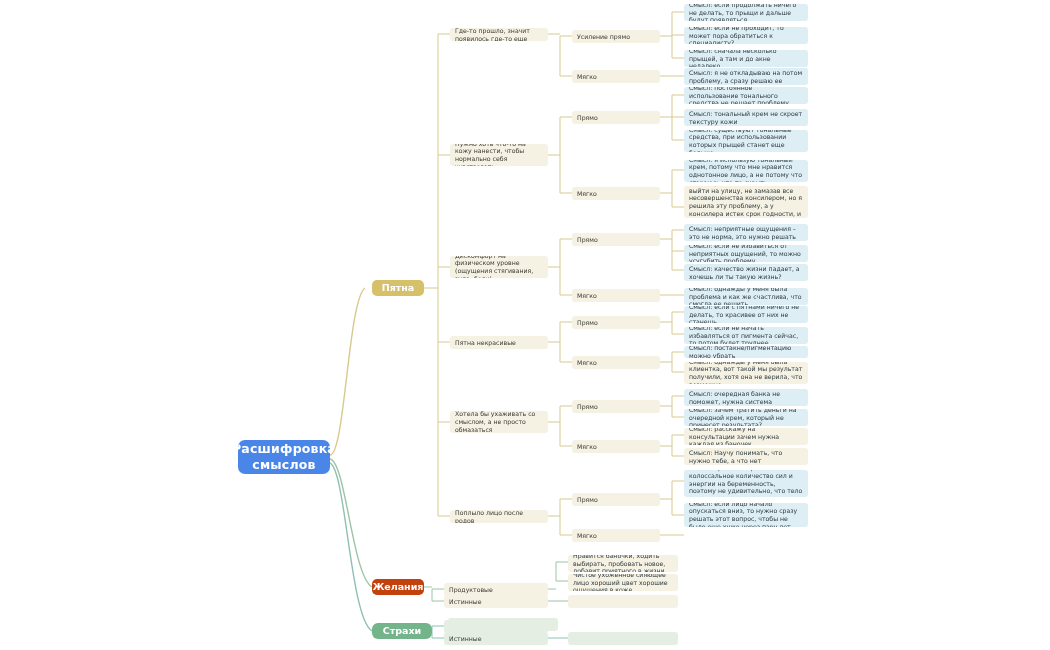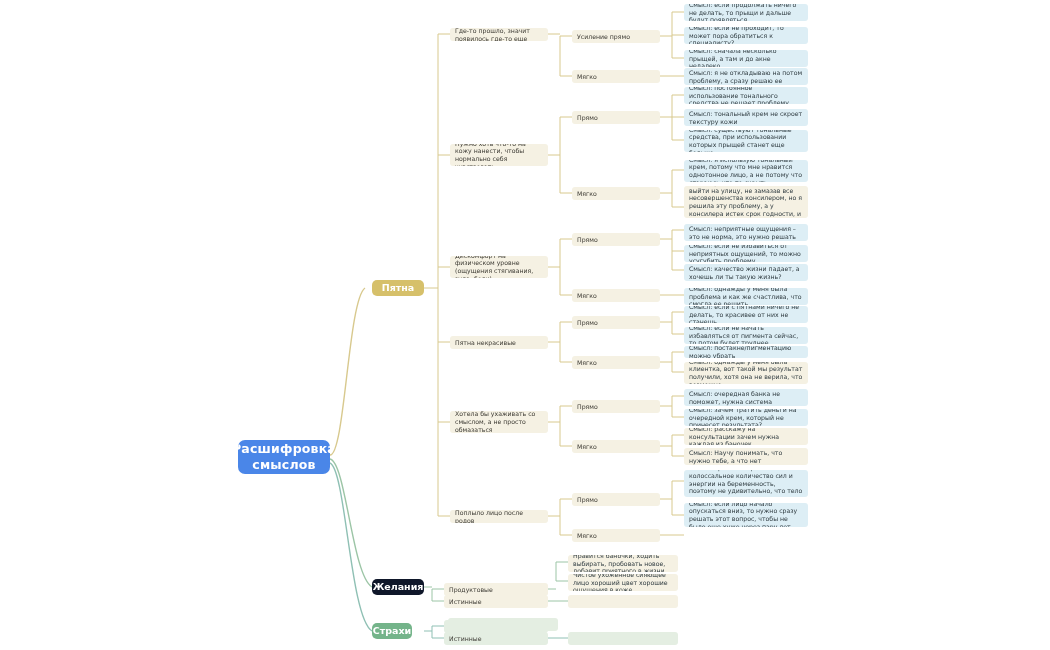--- a/index.html
+++ b/index.html
@@ -49,21 +49,21 @@
   .n-cat {
     border-radius: 5px;
     font-size: 9.5px;
     font-weight: bold;
     color: #ffffff;
     justify-content: center;
     text-align: center;
     padding: 3px 6px;
   }
   .cat-pain   { background: #d6c06a; }
-  .cat-wish   { background: #0f172a; text-align: right; }
+  .cat-wish   { background: #c2410c; text-align: right; }
   .cat-fear   { background: #74b48a; }
   
   .n-l2 {
     background: #f5f1e3;
     color: #3c3a33;
     font-size: 6.2px;
     padding: 3px 5px;
     border-radius: 3px;
   }
   
@@ -200,21 +200,21 @@
   <div class="node n-root" style="left:238px; top:440px; width:92px; height:34px;">
     <span>Расшифровка<br>смыслов</span>
   </div>
 
   <div class="node n-cat cat-pain" style="left:372px; top:280px; width:52px; height:16px;">
     <span>Пятна</span>
   </div>
   <div class="node n-cat cat-wish" style="left:372px; top:579px; width:52px; height:16px;">
     <span>Желания</span>
   </div>
-  <div class="node n-cat cat-fear" style="left:372px; top:623px; width:40px; height:16px;">
+  <div class="node n-cat cat-fear" style="left:372px; top:623px; width:60px; height:16px;border-radius:6px;">
     <span>Страхи</span>
   </div>
 
   <div class="node n-l2" style="left:450px; top:28px; width:98px; height:13px;">
     <span>Где-то прошло, значит появилось где-то еще</span>
   </div>
   <div class="node n-l2" style="left:450px; top:144px; width:98px; height:22px;">
     <span>Нужно хоть что-то на кожу нанести, чтобы нормально себя чувствовать</span>
   </div>
   <div class="node n-l2" style="left:450px; top:256px; width:98px; height:22px;">

